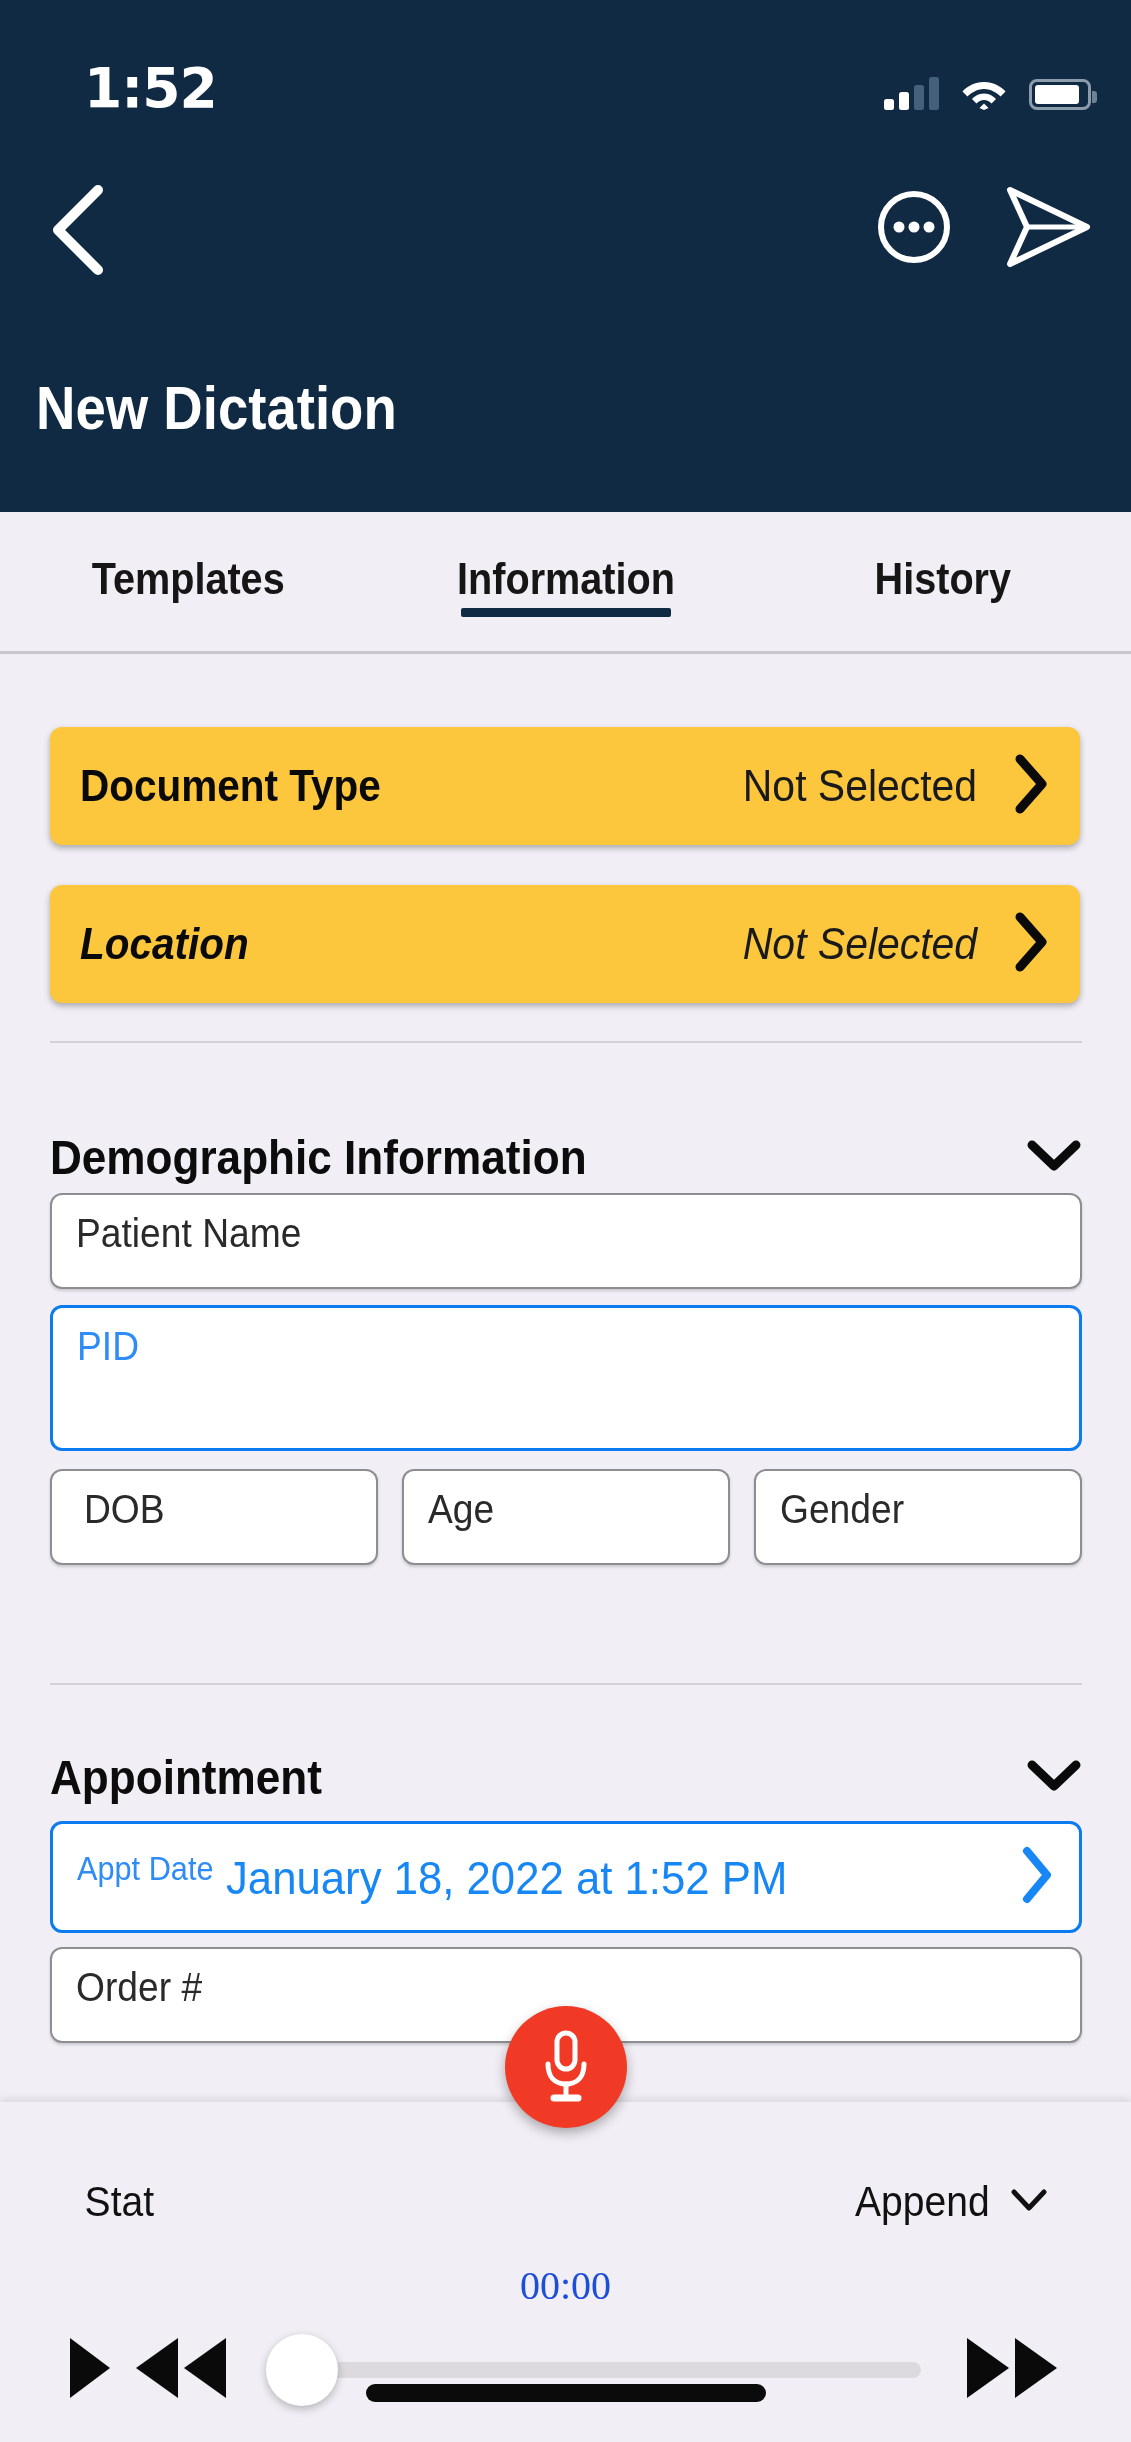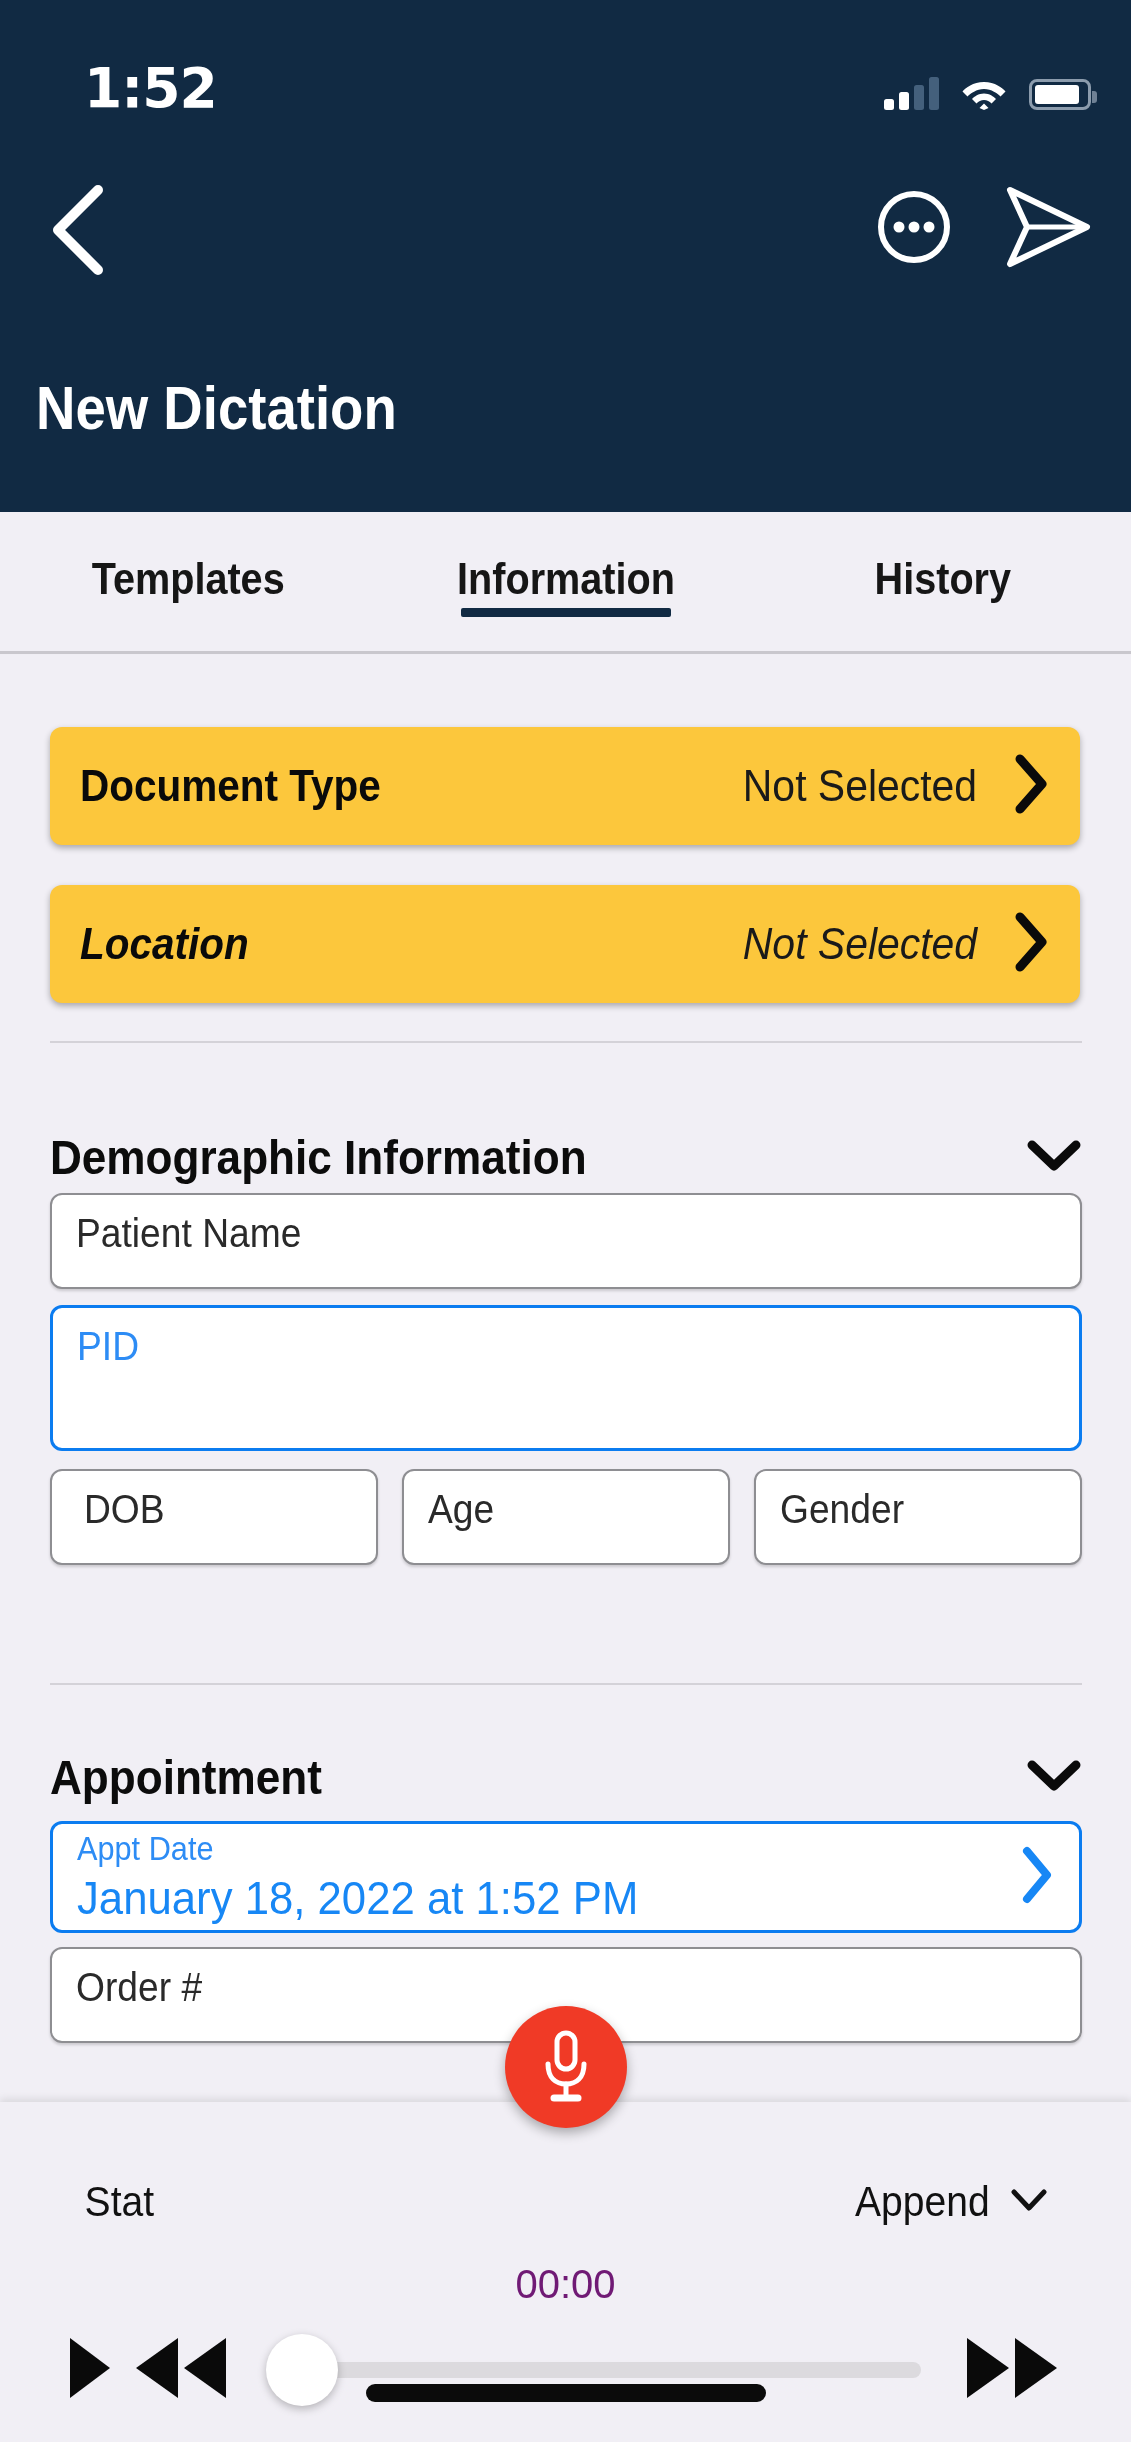--- a/index.html
+++ b/index.html
@@ -165,21 +165,21 @@
 
   .appt-field {
     position:absolute;
     background:#ffffff;
     border:3px solid #0b7cf0;
     border-radius:12px;
     padding:12px 24px;
     display:flex; align-items:center;
     cursor:pointer;
   }
-  .appt-field .txtcol { display:flex; flex-direction:column; gap:2px; }
+  .appt-field .txtcol { display:flex; gap:2px; }
   .appt-field .sm {
     font-size:33px; color:#2d8cf5;
     font-family:"Liberation Sans Narrow","Liberation Sans", sans-serif;
     transform:scaleX(0.93); transform-origin:left center;
   }
   .appt-field .lg {
     font-size:47px; color:#1787f5;
     font-family:"Liberation Sans Narrow","Liberation Sans", sans-serif;
     transform:scaleX(0.93); transform-origin:left center;
   }
@@ -214,22 +214,22 @@
     cursor:pointer;
   }
   .append-box .t {
     font-size:42px; color:#111111;
     font-family:"Liberation Sans Narrow","Liberation Sans", sans-serif;
     transform:scaleX(0.93);
   }
   .timer {
     position:absolute; left:50%; transform:translateX(-50%);
     top:160px;
-    font-size:40px; color:#701a75;
-    font-family:Liberation Sans, sans-serif;
+    font-size:40px; color:#1d4ed8;
+    font-family:Liberation Serif, serif;
   }
   .transport {
     position:absolute; left:0; top:222px;
     width:100%; height:92px;
     display:flex; align-items:center;
   }
   .tr-left { display:flex; align-items:center; gap:10px; margin-left:60px; }
   .slider {
     position:relative; flex:1; height:18px;
     margin:0 36px; display:flex; align-items:center;

